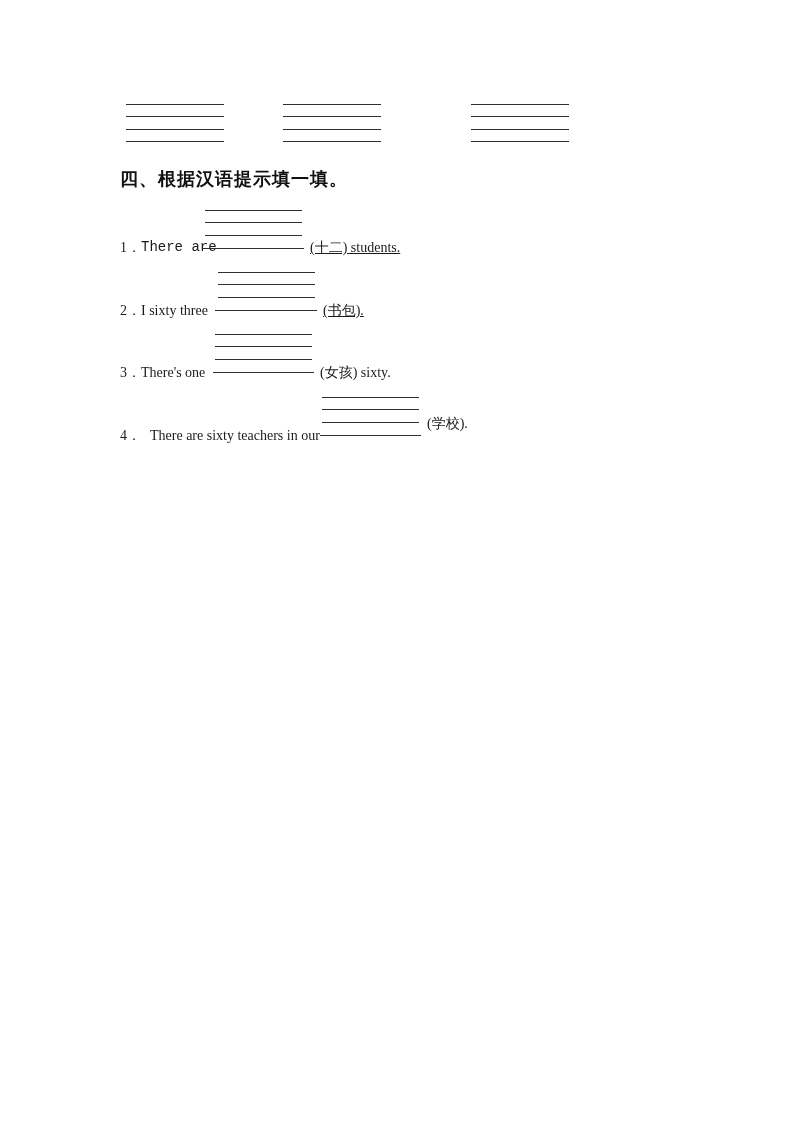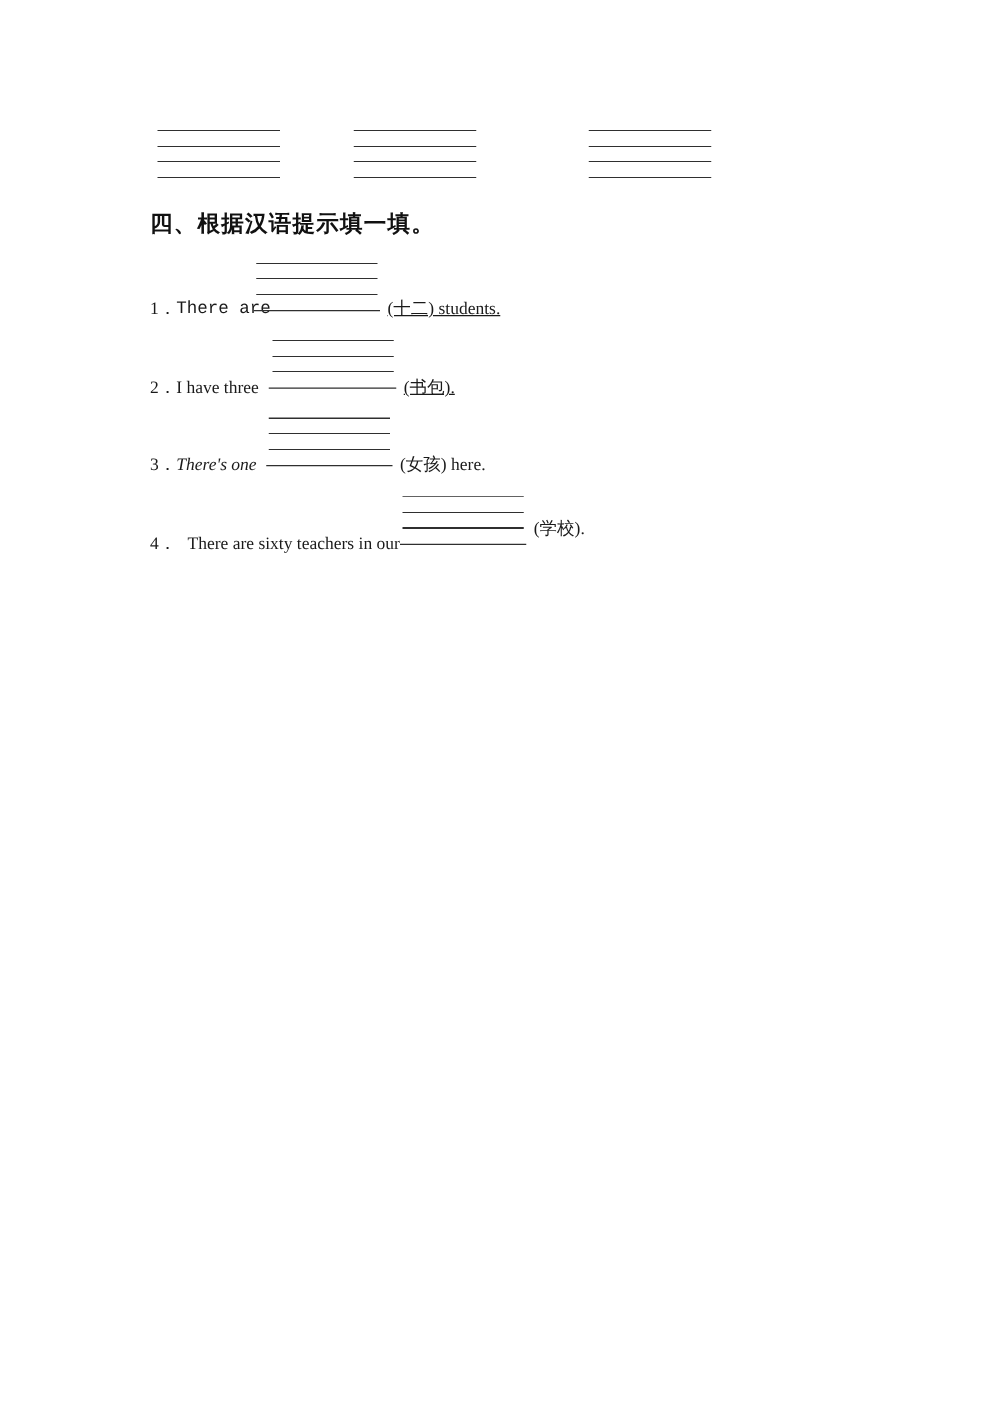--- a/index.html
+++ b/index.html
@@ -68,31 +68,31 @@
     <div class="guide g3" style="left:205px; top:210px;"></div>
     <span class="txt" style="left:120px; top:240px;">1．</span>
     <span class="txt" style="left:141px; top:240px;font-family:Liberation Mono, monospace;">There are</span>
     <div class="blank" style="left:203px; top:248px; width:101px;"></div>
     <span class="txt" style="left:310px; top:240px;text-decoration:underline;">(十二) students.</span>
   </div>
 
   <div class="item">
     <div class="guide g3" style="left:218px; top:272px;"></div>
     <span class="txt" style="left:120px; top:303px;">2．</span>
-    <span class="txt" style="left:141px; top:303px;">I have three</span>
+    <span class="txt" style="left:141px; top:303px;">I sixty three</span>
     <div class="blank" style="left:215px; top:310px; width:102px;"></div>
     <span class="txt" style="left:323px; top:303px;text-decoration:underline;">(书包).</span>
   </div>
 
   <div class="item">
     <div class="guide g3" style="left:215px; top:334px;"></div>
     <span class="txt" style="left:120px; top:365px;">3．</span>
-    <span class="txt" style="left:141px; top:365px;font-style:italic;">There's one</span>
+    <span class="txt" style="left:141px; top:365px;">There's one</span>
     <div class="blank" style="left:213px; top:372px; width:101px;"></div>
-    <span class="txt" style="left:320px; top:365px;">(女孩) here.</span>
+    <span class="txt" style="left:320px; top:365px;">(女孩) sixty.</span>
   </div>
 
   <div class="item">
     <div class="guide g3" style="left:322px; top:397px;"></div>
     <span class="txt" style="left:120px; top:428px;">4．</span>
     <span class="txt" style="left:150px; top:428px;">There are sixty teachers in our</span>
     <div class="blank" style="left:320px; top:435px; width:101px;"></div>
     <span class="txt" style="left:427px; top:416px;">(学校).</span>
   </div>
 

